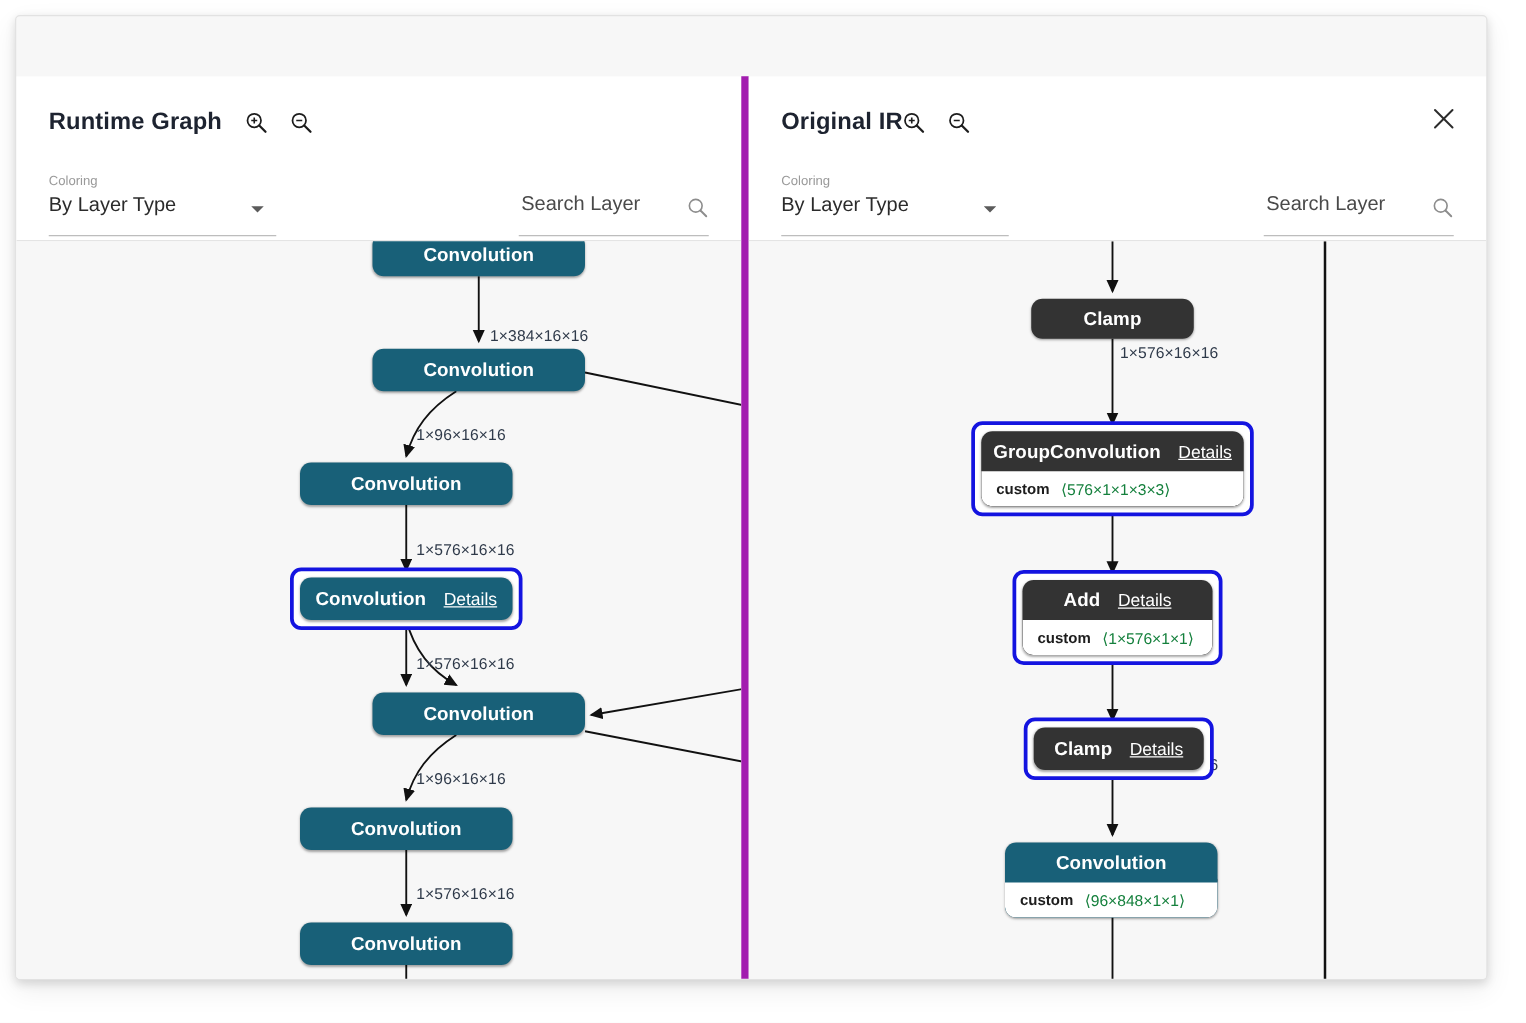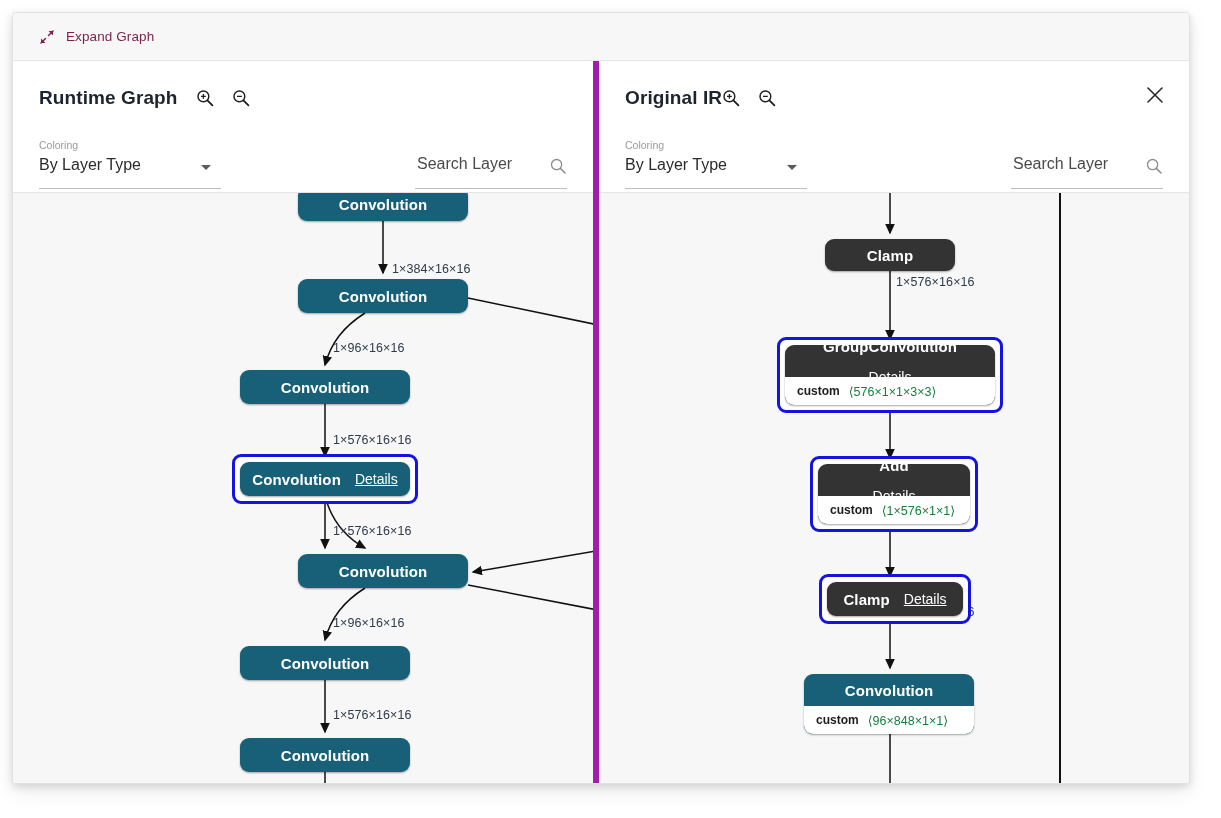--- a/index.html
+++ b/index.html
@@ -209,21 +209,21 @@
   .node-header {
     display: flex;
     align-items: center;
     justify-content: center;
     gap: 14px;
     height: 100%;
     padding: 0 14px;
     box-sizing: border-box;
     white-space: nowrap;
   }
-  .node.has-param .node-header { height: 32px; flex-direction: column; }
+  .node.has-param .node-header { height: 32px; }
   .node-title {
     color: #ffffff;
     font-size: 15px;
     font-weight: bold;
     letter-spacing: .1px;
   }
   .node-details {
     color: #ffffff;
     font-size: 14px;
     text-decoration: underline;
@@ -270,31 +270,20 @@
     white-space: nowrap;
     letter-spacing: .1px;
   }
 </style>
 </head>
 <body>
 
 <div id="root">
   <div class="card">
 
-    <div class="expand-bar">
-      <svg class="expand-icon" viewBox="0 0 16 16">
-        <g stroke="#7b1f4b" stroke-width="1.5" fill="none" stroke-linecap="round">
-          <line x1="14" y1="2" x2="9.5" y2="6.5"></line>
-          <line x1="2" y1="14" x2="6.5" y2="9.5"></line>
-        </g>
-        <path d="M14 2 L14 6.6 L9.6 2 Z" fill="#7b1f4b"></path>
-        <path d="M2 14 L2 9.4 L6.4 14 Z" fill="#7b1f4b"></path>
-      </svg>
-      <span class="expand-label">Expand Graph</span>
-    </div>
 
     <div class="panels">
 
       <div class="panel panel-left">
         <div class="panel-head">
           <span class="panel-title">Runtime Graph</span>
 
           <div class="zoom-btns" style="left:182px;">
             <svg class="zoom-btn" viewBox="0 0 20 20">
               <circle cx="8.4" cy="8.4" r="5.4" fill="none" stroke="#1d1d1d" stroke-width="1.4"></circle>

